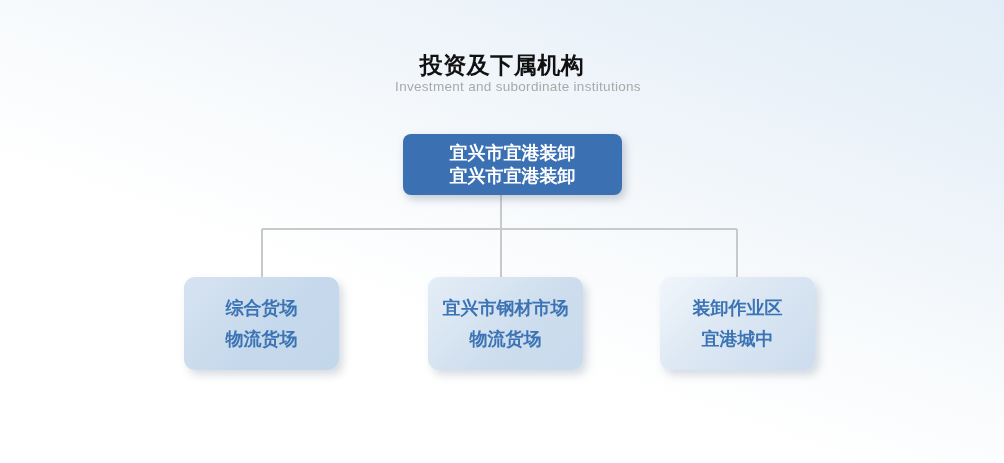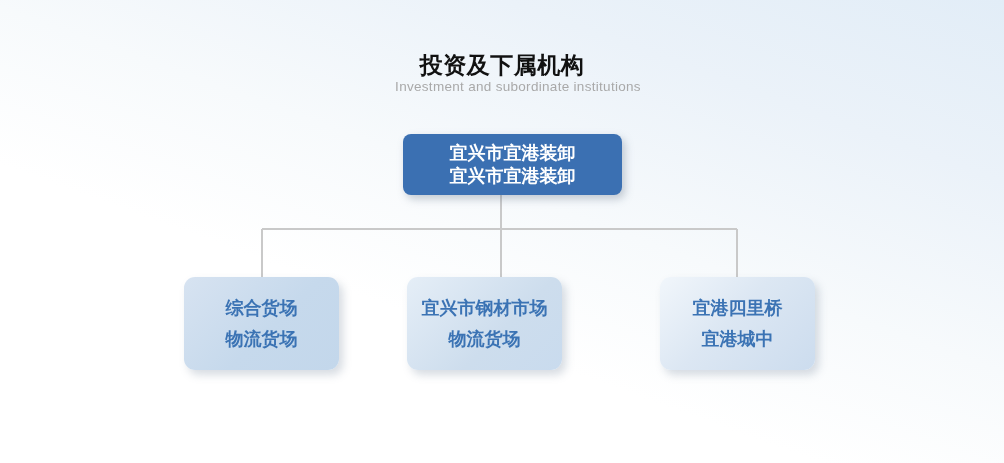--- a/index.html
+++ b/index.html
@@ -78,21 +78,21 @@
     border-radius: 11px;
     color: #3b73b4;
     line-height: 31px;
     box-shadow: 4px 5px 9px rgba(122, 140, 160, 0.30);
   }
   .org-box--c1 {
     left: 184px;
     background: linear-gradient(135deg, #d7e3f1 0%, #c6d9ec 55%, #c3d7eb 100%);
   }
   .org-box--c2 {
-    left: 407px;
+    left: 428px;
     background: linear-gradient(135deg, #e5eef7 0%, #cddded 60%, #c9dbee 100%);
     font-family: Liberation Serif, serif;
   }
   .org-box--c3 {
     left: 660px;
     background: linear-gradient(135deg, #f1f6fb 0%, #dce7f3 45%, #ccdcee 100%);
   }
 </style>
 </head>
 <body>
@@ -120,17 +120,17 @@
     <span>综合货场</span>
     <span>物流货场</span>
   </div>
 
   <div class="org-box org-box--child org-box--c2">
     <span>宜兴市钢材市场</span>
     <span>物流货场</span>
   </div>
 
   <div class="org-box org-box--child org-box--c3">
-    <span>宜港四里桥</span>
+    <span>装卸作业区</span>
     <span>宜港城中</span>
   </div>
 
 </div>
 
 </body></html>

